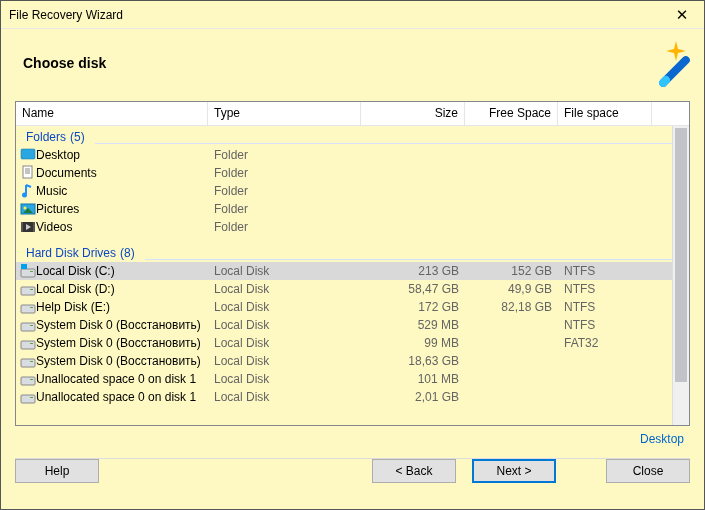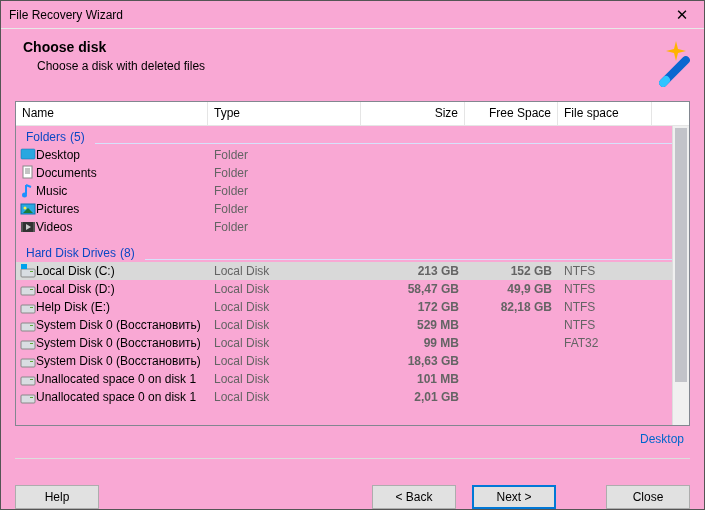--- a/index.html
+++ b/index.html
@@ -12,21 +12,21 @@
     width: 705px;
     height: 510px;
     overflow: hidden;
   }
   .window {
     width: 705px;
     height: 510px;
     border: 1px solid #555;
     display: flex;
     flex-direction: column;
-    background: #f9a8d4;
+    background: #fef9c3;
   }
   .titlebar {
     height: 28px;
     display: flex;
     align-items: center;
     padding: 0 2px 0 8px;
     border-bottom: 1px solid #e8e8e8;
   }
   .titlebar .title { flex: 1; font-size: 12px; }
   .titlebar .close {
@@ -38,21 +38,21 @@
     font-size: 15px;
     font-family: Arial, sans-serif;
     cursor: pointer;
   }
   .header {
     display: flex;
     padding: 10px 14px 14px 22px;
     align-items: flex-start;
   }
   .header-text { flex: 1; }
-  .header-text h1 { margin: 0 0 4px 0; font-size: 14px; font-weight: bold; }
+  .header-text h1 { margin: 16px 0 4px 0; font-size: 14px; font-weight: bold; }
   .header-text p { margin: 0 0 0 14px; font-size: 12px; color: #000; }
   .header-icon { width: 48px; height: 48px; }
   .content {
     flex: 1;
     margin: 0 14px;
     border: 1px solid #828790;
     display: flex;
     flex-direction: column;
     overflow: hidden;
     position: relative;
@@ -119,21 +119,21 @@
     display: flex;
     height: 18px;
     align-items: center;
     font-size: 12px;
     color: #000;
   }
   .row.selected { background: #d9d9d9; }
   .row .col { padding: 1px 6px; white-space: nowrap; overflow: hidden; text-overflow: clip; }
   .row .col-name { display: flex; align-items: center; gap: 0; padding-left: 4px; }
   .row .col-type { color: #646464; }
-  .row .col-size, .row .col-free { color: #646464; font-weight: bold; }
+  .row .col-size, .row .col-free { color: #646464; }
   .row .col-fs { color: #646464; }
   .icon {
     width: 16px; height: 16px; display: inline-flex; align-items: center; justify-content: center;
     flex-shrink: 0;
   }
   .options-row {
     text-align: right;
     padding: 6px 20px 0 0;
     height: 26px;
   }
@@ -143,21 +143,21 @@
     font-size: 12px;
     cursor: pointer;
   }
   .sep {
     border-top: 1px solid #ddd;
     margin: 6px 14px 0 14px;
   }
   .footer {
     height: 50px;
     display: flex;
-    align-items: flex-end;
+    align-items: flex-start;
     padding: 0 14px;
     gap: 16px;
   }
   .footer .spacer { flex: 1; }
   button.wbtn {
     min-width: 84px;
     height: 24px;
     background: #e1e1e1;
     border: 1px solid #adadad;
     font-family: inherit;
@@ -176,21 +176,20 @@
 <div class="window">
 
   <div class="titlebar">
     <span class="title">File Recovery Wizard</span>
     <span class="close">✕</span>
   </div>
 
   <div class="header">
     <div class="header-text">
       <h1>Choose disk</h1>
-      <p>Choose a disk with deleted files</p>
     </div>
     <div class="header-icon">
       <svg viewBox="0 0 48 48" width="48" height="48">
         <polygon points="34,2 36,10 44,12 36,14 34,22 32,14 24,12 32,10" fill="#ffb400"></polygon>
         <rect x="4" y="32" width="40" height="8" rx="4" transform="rotate(-45 24 24)" fill="#0b67d0"></rect>
         <rect x="4" y="32" width="12" height="8" rx="4" transform="rotate(-45 24 24)" fill="#30c4ff"></rect>
       </svg>
     </div>
   </div>
 

